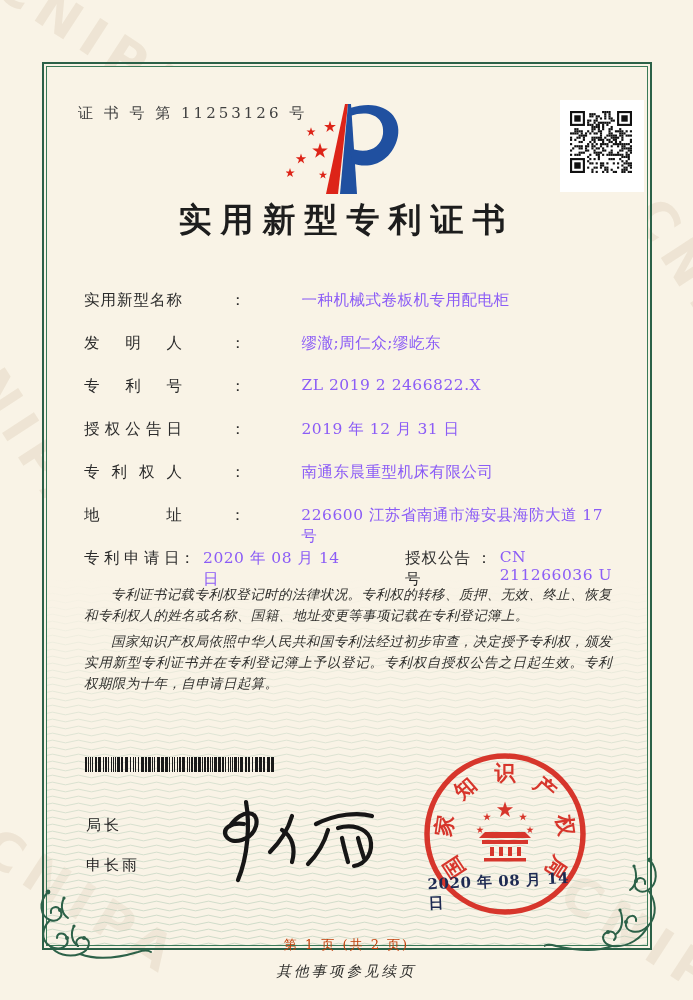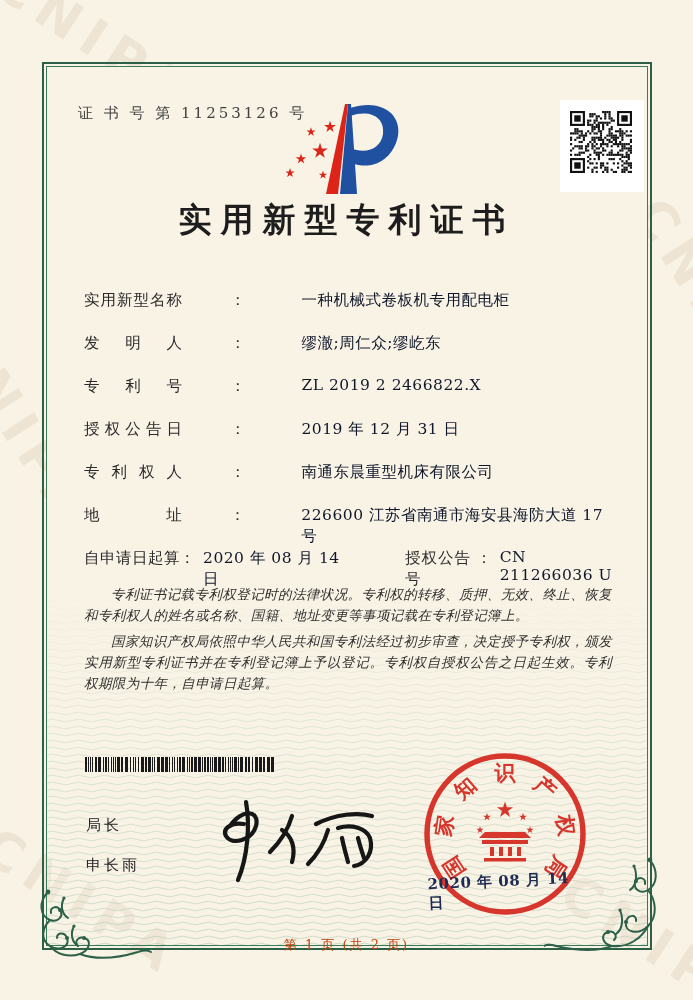--- a/index.html
+++ b/index.html
@@ -52,21 +52,21 @@
   }
   
   .fields{position:absolute;left:84px;top:290px;width:540px;z-index:5;font-size:15.5px;}
   .field-row{height:43px;display:flex;align-items:flex-start;gap:48px;}
   .flabel{
     display:inline-block;width:98px;
     text-align:justify;text-align-last:justify;
     color:#2b2b2b;
   }
   .fcolon{margin-right:8px;color:#2b2b2b;}
-  .fvalue{letter-spacing:0.5px;color:#0f172a;}
+  .fvalue{letter-spacing:0.5px;color:#8b5cf6;}
   .grant-row{display:flex;}
   .grant-left{display:flex;width:312px;}
   .grant-right{display:flex;}
   .grant-right .flabel2{letter-spacing:1px;}
   
   .paras{position:absolute;left:84px;top:584px;width:528px;z-index:5;}
   .paras p{
     margin:0 0 5px 0;text-indent:2em;text-align:justify;
     font-size:13.5px;line-height:21px;letter-spacing:0.4px;
     font-style:italic;color:#30302e;
@@ -506,21 +506,21 @@
         <span class="fcolon">：</span>
         <span class="fvalue">南通东晨重型机床有限公司</span>
     </div>
     <div class="field-row">
       <span class="flabel">地址</span>
         <span class="fcolon">：</span>
         <span class="fvalue">226600 江苏省南通市海安县海防大道 17 号</span>
     </div>
     <div class="field-row grant-row">
       <div class="grant-left">
-        <span class="flabel">自申请日起算</span>
+        <span class="flabel">专利申请日</span>
           <span class="fcolon">：</span>
           <span class="fvalue">2020 年 08 月 14 日</span>
       </div>
       <div class="grant-right">
         <span class="flabel2">授权公告号</span>
           <span class="fcolon">：</span>
           <span class="fvalue">CN 211266036 U</span>
       </div>
     </div>
   </div>
@@ -635,14 +635,15 @@
       <rect x="-15" y="9" width="4" height="9"></rect>
       <rect x="-6" y="9" width="4" height="9"></rect>
       <rect x="3" y="9" width="4" height="9"></rect>
       <rect x="12" y="9" width="4" height="9"></rect>
       <rect x="-21" y="20" width="42" height="3.5"></rect>
     </g>
   </svg>
   <div class="seal-date">2020 年 08 月 14 日</div>
 
   <div class="page-info">第 1 页 (共 2 页)</div>
+  <div class="footer-note">其他事项参见续页</div>
 
 </div>
 
 </body></html>

